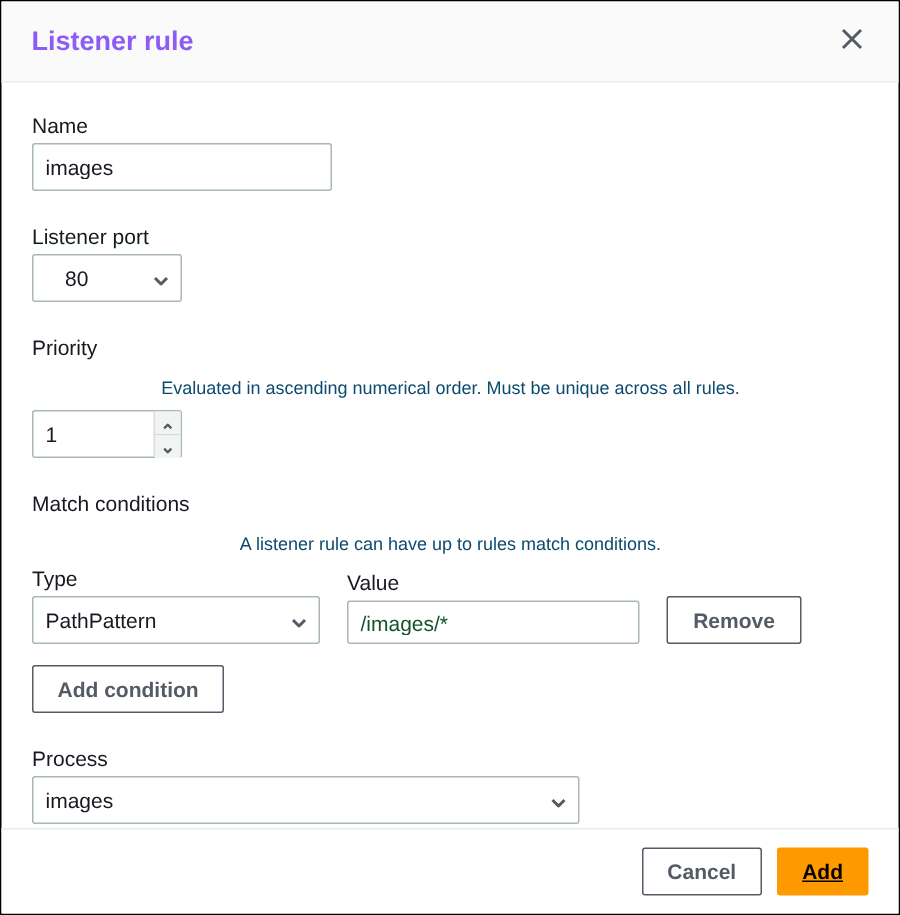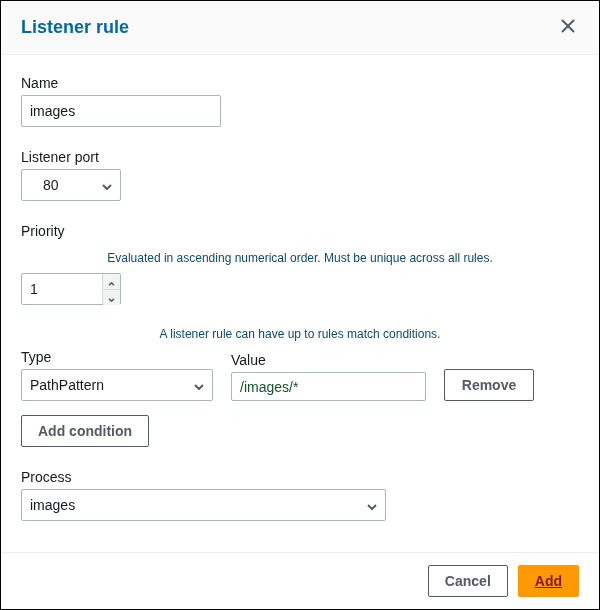--- a/index.html
+++ b/index.html
@@ -22,21 +22,21 @@
     align-items: center;
     justify-content: space-between;
     padding: 14px 20px;
     border-bottom: 1px solid #eaeded;
     background: #fafafa;
   }
   .header h1 {
     font-size: 18px;
     font-weight: 700;
     margin: 0;
-    color: #0369a1;
+    color: #8b5cf6;
   }
   .close-btn {
     background: none;
     border: none;
     padding: 4px;
     cursor: pointer;
     display: flex;
     align-items: center;
     justify-content: center;
   }
@@ -169,21 +169,21 @@
     cursor: pointer;
     display: inline-flex;
     align-items: center;
     justify-content: center;
   }
   .btn.remove { width: 90px; padding: 0; }
   .btn.add-cond { margin-top: 14px; }
   .btn.primary {
     background: #ff9900;
     border-color: #ff9900;
-    color: #7f1d1d;
+    color: #000000;
     text-decoration: underline;
   }
   .footer {
     border-top: 1px solid #eaeded;
     padding: 12px 20px;
     display: flex;
     justify-content: flex-end;
     gap: 10px;
     background: #fff;
   }
@@ -239,20 +239,21 @@
           <button>
             <span><svg viewBox="0 0 8 5">
                   <polyline points="1,1 4,4 7,1"></polyline>
                 </svg></span>
           </button>
         </div>
       </div>
     </div>
 
     <div class="match-section">
+      <div class="section-title">Match conditions</div>
       <div class="field-help">A listener rule can have up to rules match conditions.</div>
 
       <div class="conditions-row">
         <div class="col">
           <label class="field-label">Type</label>
           <div class="select w-med">
             <span>PathPattern</span>
             <span class="caret">
               <svg viewBox="0 0 10 6">
                   <polyline points="1,1 5,5 9,1"></polyline>

